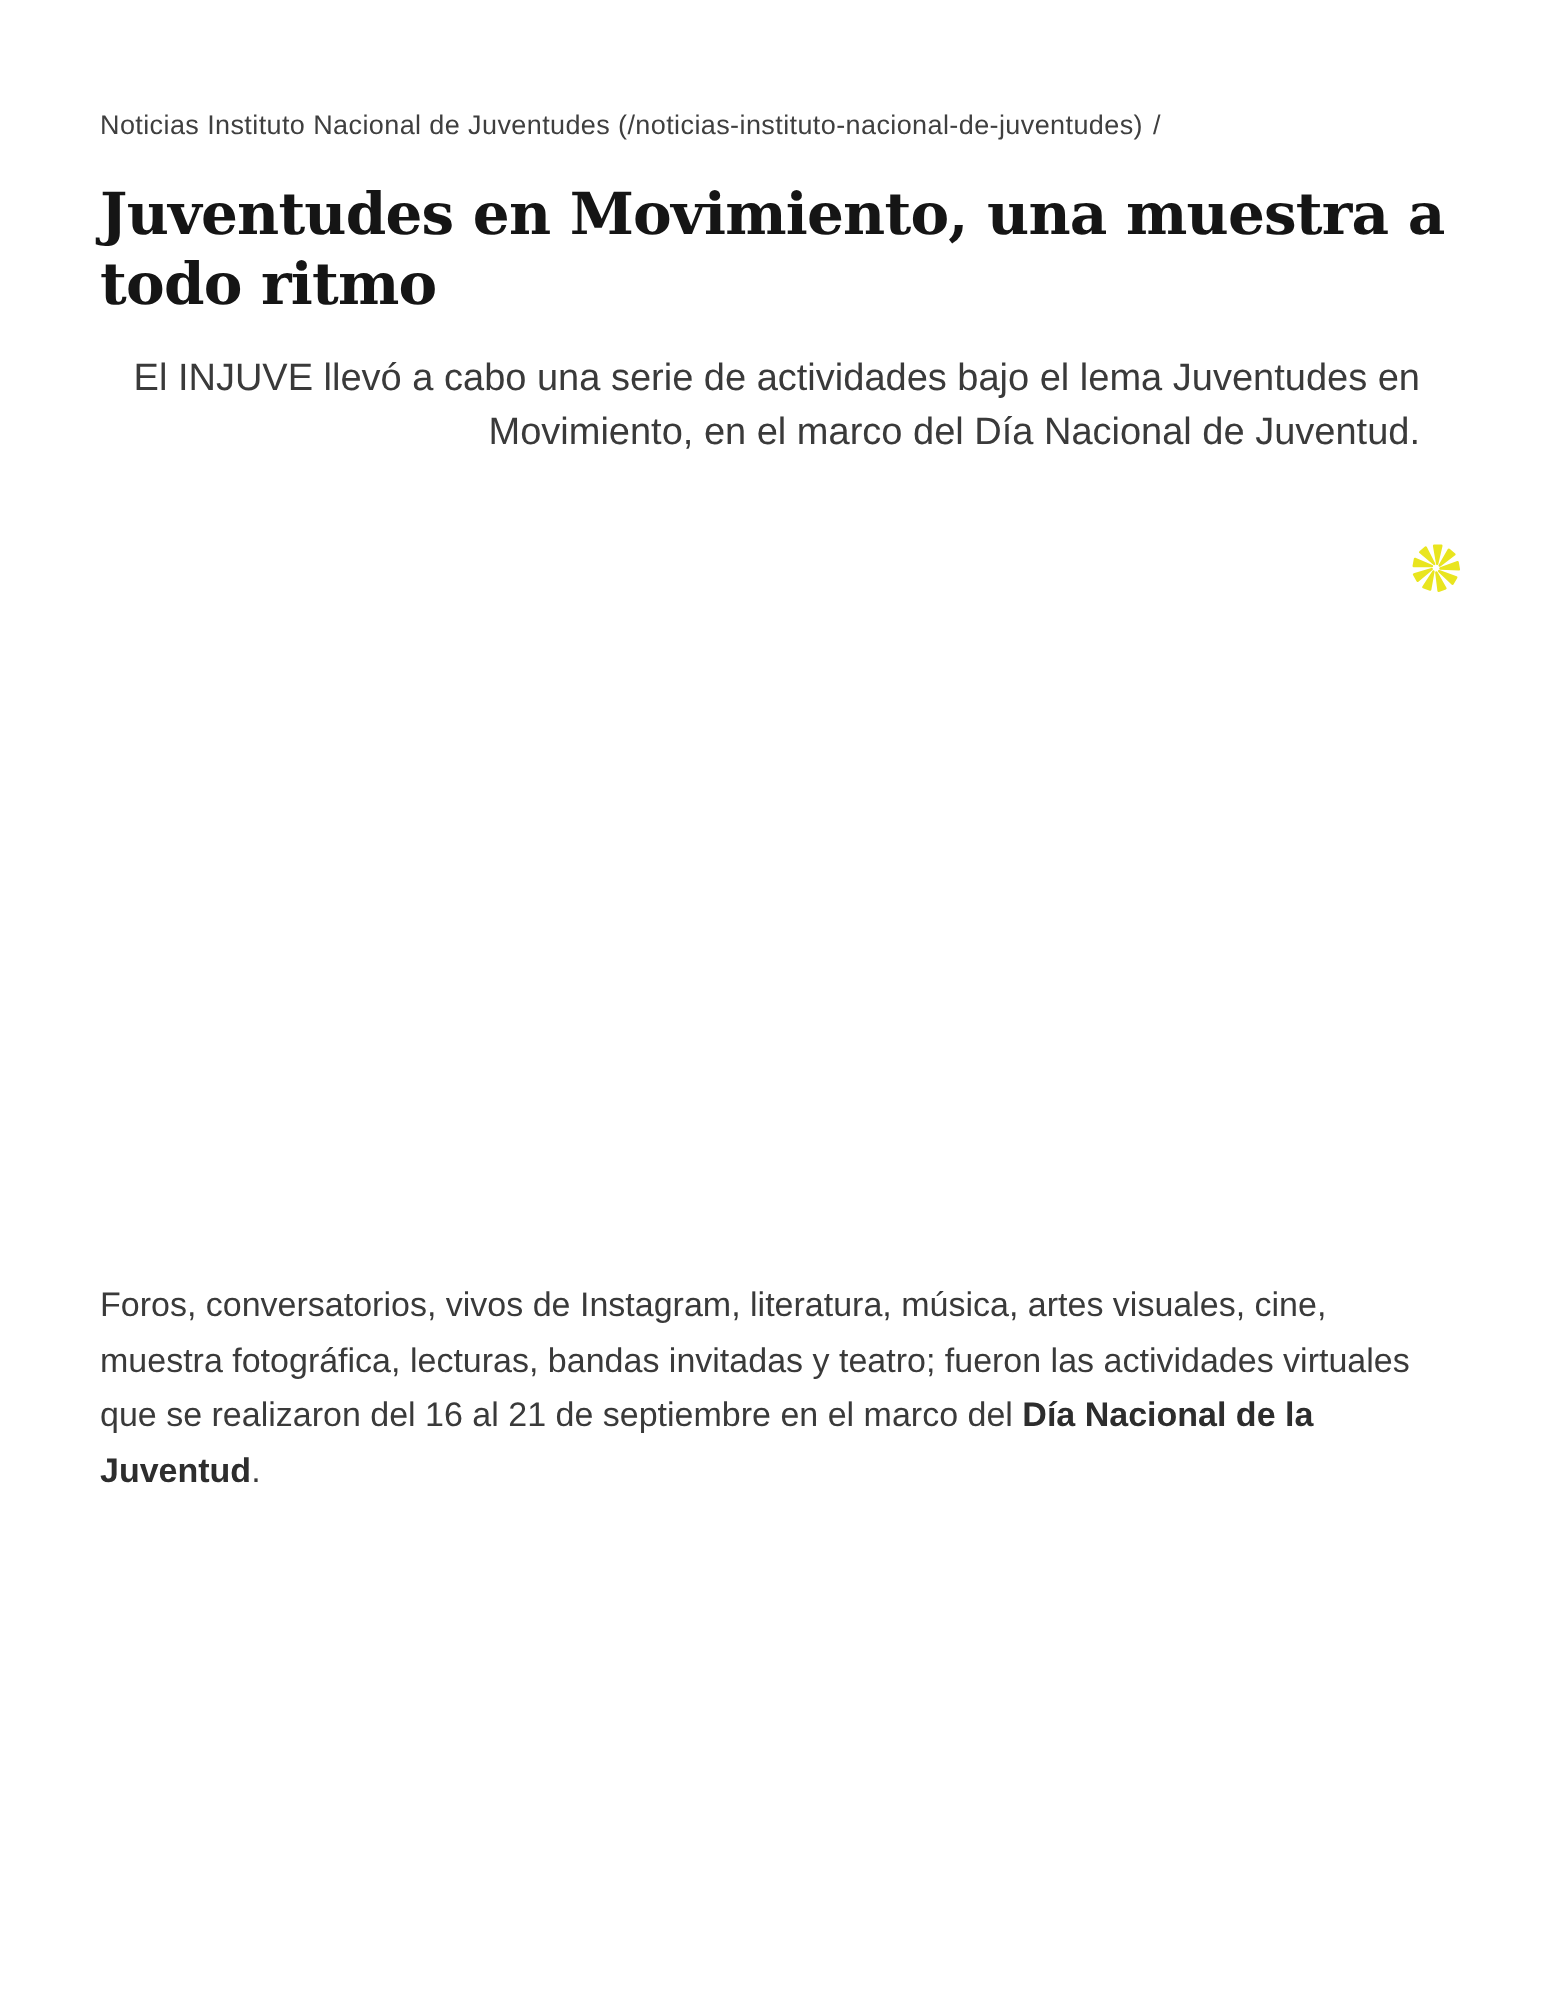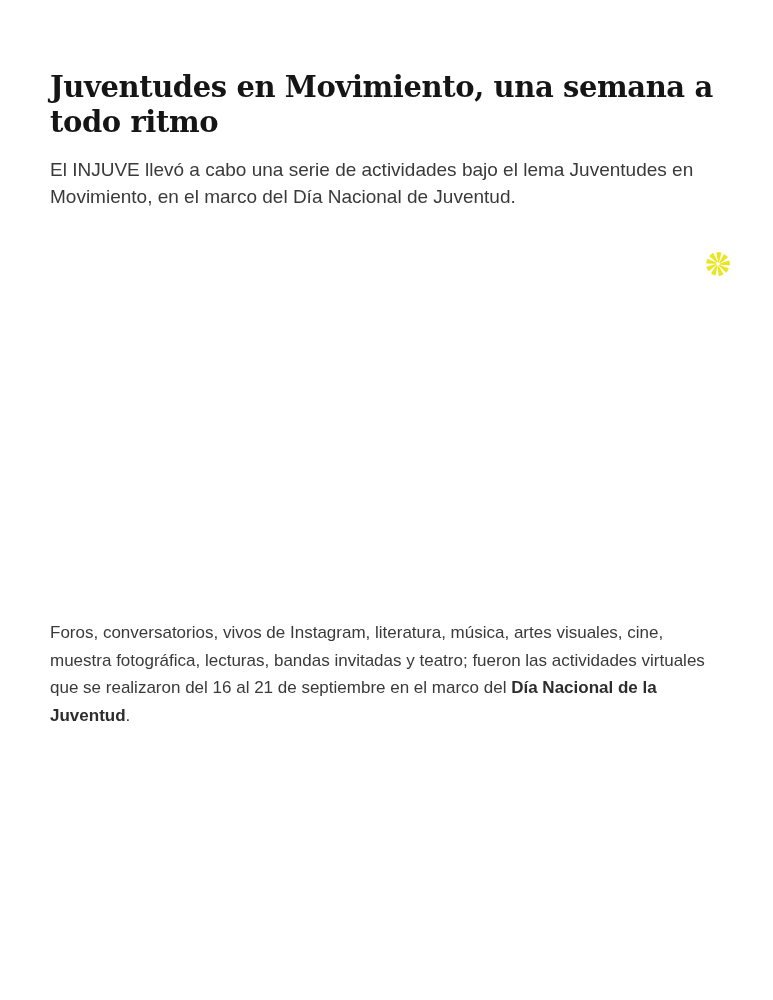--- a/index.html
+++ b/index.html
@@ -44,20 +44,21 @@
     letter-spacing: -0.4px;
     color: #151515;
     margin: 17px 0 0 0;
   }
   .lede {
     font-size: 19px;
     line-height: 27px;
     color: #3a3a3a;
     margin-top: 16px;
     max-width: 660px;
+    text-align: right;
   }
   .date {
     font-size: 14px;
     line-height: 18px;
     color: #3a3a3a;
     margin-top: 36px;
   }
   .figure {
     position: relative;
     height: 390px;
@@ -88,22 +89,25 @@
   .body-copy strong {
     font-weight: 700;
     color: #2d2d2d;
   }
 </style>
 </head>
 <body>
 
 <article class="article">
 
+  <nav class="breadcrumb">
+    <a>Noticias Instituto Nacional de Juventudes (/noticias-instituto-nacional-de-juventudes)</a><span class="sep">/</span>
+  </nav>
 
-  <h1 class="title">Juventudes en Movimiento, una semana a todo ritmo</h1>
+  <h1 class="title">Juventudes en Movimiento, una muestra a todo ritmo</h1>
 
   <p class="lede">El INJUVE llevó a cabo una serie de actividades bajo el lema Juventudes en Movimiento, en el marco del Día Nacional de Juventud.</p>
 
 
   <figure class="figure" style="margin:0;">
     <span class="spinner">
       <svg width="28" height="28" viewBox="0 0 28 28" aria-hidden="true">
         <g transform="translate(14,14)" fill="#e9e51f" stroke="#e9e51f" stroke-width="1.2" stroke-linejoin="round">
           <g transform="rotate(8)">
             <path d="M0.3,-2.2 L-2.5,-10.9 L1.1,-11.4 Z"></path>

